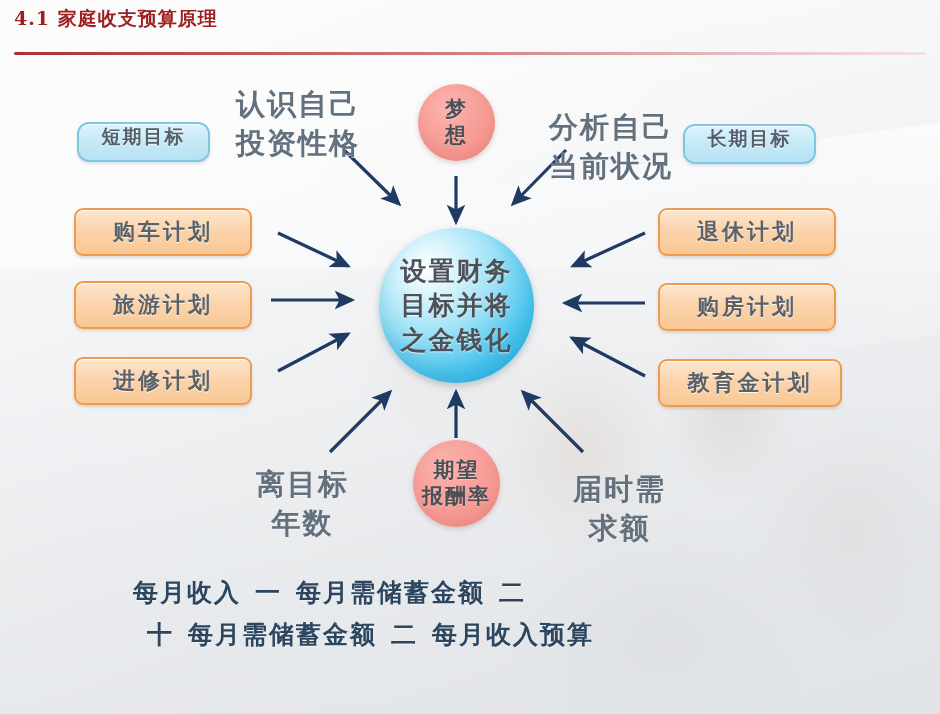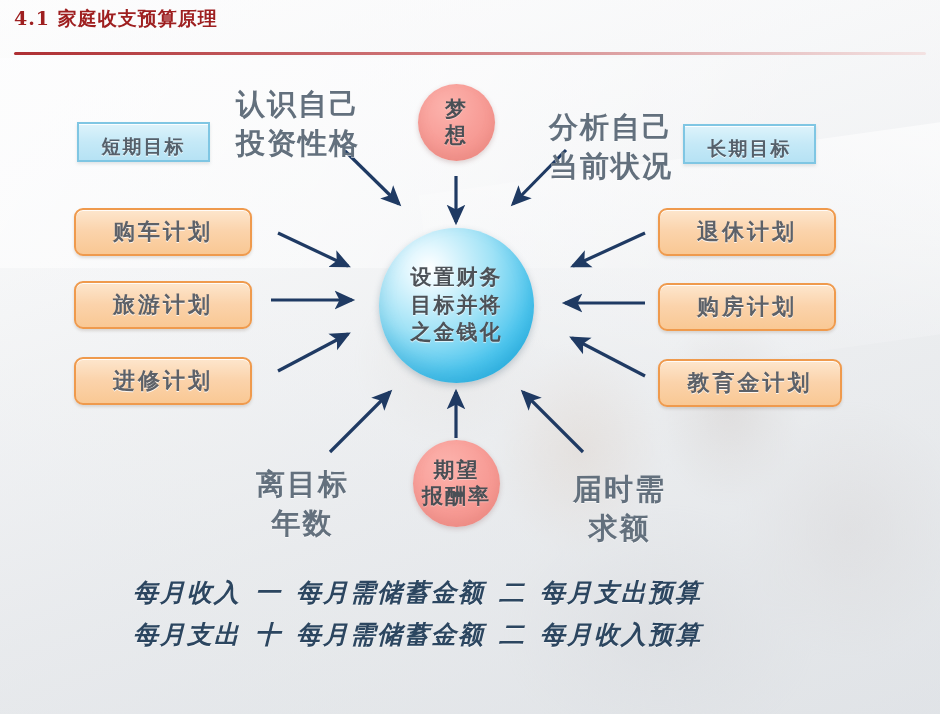--- a/index.html
+++ b/index.html
@@ -101,25 +101,25 @@
     letter-spacing: 3px;
     text-shadow: 0 1px 0 rgba(255,255,255,0.85);
   }
 
   
   .goal-box {
     position: absolute;
     box-sizing: border-box;
     width: 133px; height: 40px;
     border: 2px solid #7fc6e3;
-    border-radius: 0;
+    border-radius: 12px;
     background: linear-gradient(180deg, #ddf3fb 0%, #c5e9f7 50%, #b6e2f4 100%);
     box-shadow: 0 2px 3px rgba(100,120,130,0.18), inset 0 1px 0 rgba(255,255,255,0.85);
     display: flex;
-    align-items: flex-end;
+    align-items: flex-start;
     justify-content: center;
   }
   .goal-box span {
     font-size: 19px;
     font-weight: bold;
     color: #55606b;
     letter-spacing: 2px;
     text-shadow: 0 1px 0 rgba(255,255,255,0.8);
   }
 
@@ -131,21 +131,21 @@
     border-radius: 50%;
     background:
       radial-gradient(circle at 32% 26%, #ffffff 0%, #e6f8fe 12%, #9fe2f6 42%, #4fc6ee 68%, #27b2e4 88%, #1ba2d6 100%);
     box-shadow: 0 3px 7px rgba(60,90,110,0.28), inset 0 -10px 18px rgba(10,120,170,0.18);
     display: flex;
     flex-direction: column;
     align-items: center;
     justify-content: center;
   }
   .center-sphere .line {
-    font-size: 21px;
+    font-size: 26px;
     font-weight: bold;
     color: #4d5258;
     letter-spacing: 2px;
     line-height: 1.32;
     text-shadow: 0 1px 1px rgba(255,255,255,0.75);
   }
 
   
   .pink-circle {
     position: absolute;
@@ -184,21 +184,20 @@
   .formula {
     position: absolute;
     display: flex;
     align-items: center;
     color: #2c4660;
     font-size: 25px;
     font-weight: bold;
     letter-spacing: 2px;
     text-shadow: 0 1px 1px rgba(255,255,255,0.55);
     white-space: nowrap;
-    font-style: italic;
   }
   .formula .term { display: inline-block; }
   .formula .op  { display: inline-block; margin: 0 14px; }
 
   
   .arrows {
     position: absolute;
     left: 0; top: 0;
     width: 940px; height: 714px;
     pointer-events: none;
@@ -312,24 +311,22 @@
   <div class="caption" style="left:573px; top:470px;">
     <span>届时需</span>
     <span class="l2">求额</span>
   </div>
 
   <div class="formula" style="left:133px; top:576px;">
     <span class="term">每月收入</span>
     <span class="op">一</span>
     <span class="term">每月需储蓄金额</span>
     <span class="op">二</span>
-    <span class="term">每月支出预算</span>
   </div>
 
   <div class="formula" style="left:133px; top:618px;">
-    <span class="term">每月支出</span>
     <span class="op">十</span>
     <span class="term">每月需储蓄金额</span>
     <span class="op">二</span>
     <span class="term">每月收入预算</span>
   </div>
 
 </div>
 
 </body></html>

